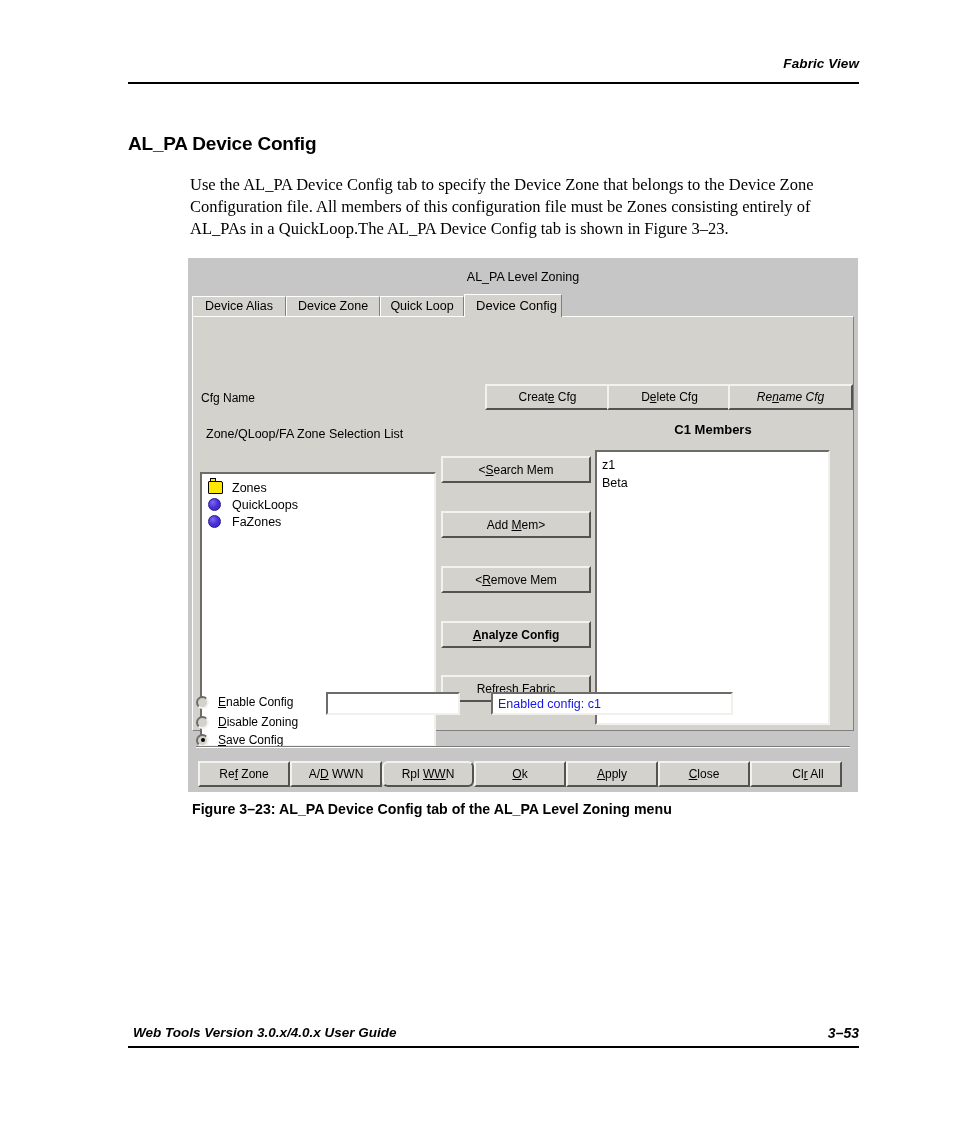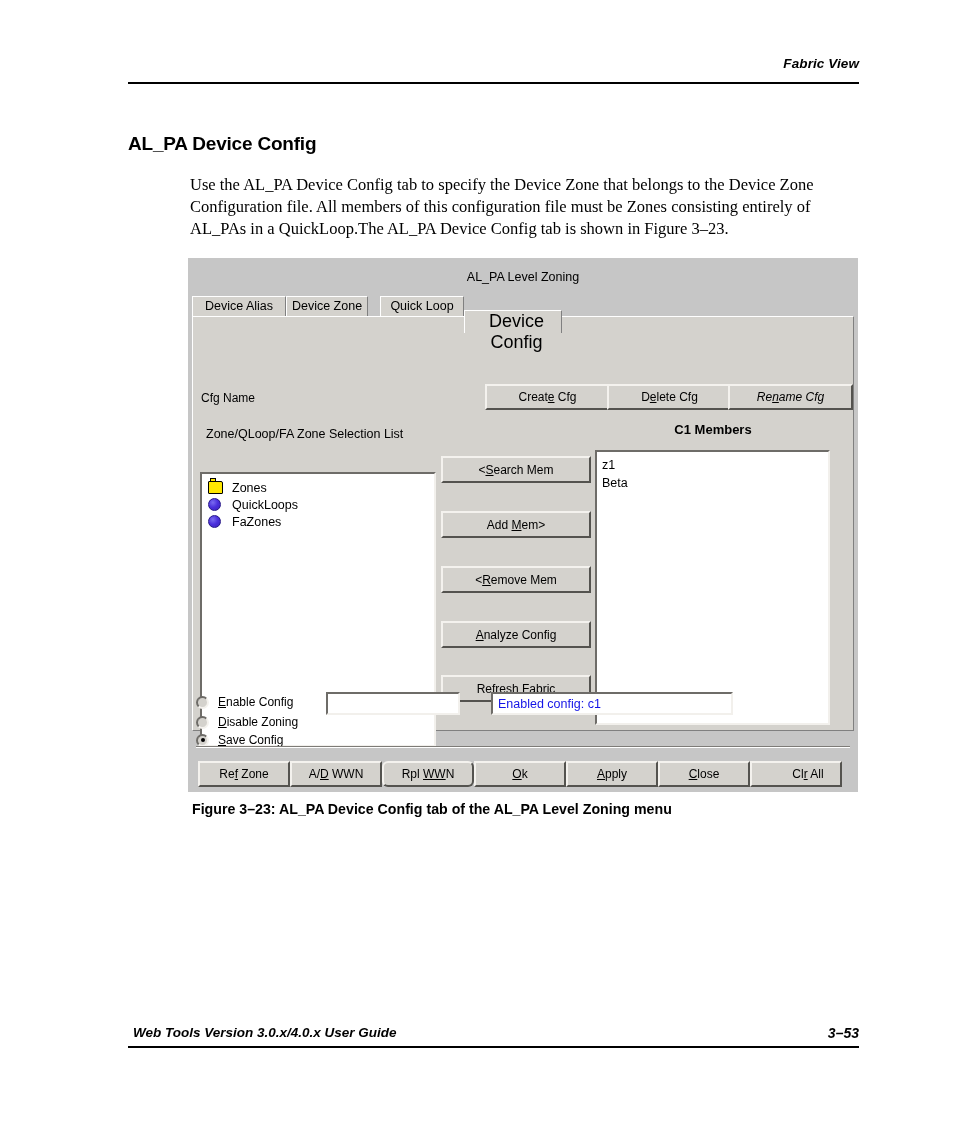--- a/index.html
+++ b/index.html
@@ -150,26 +150,26 @@
     border-right: 1px solid #808080;
     border-bottom: none;
     font-size: 12.5px;
     color: #000;
     line-height: 19px;
     text-align: center;
     box-sizing: border-box;
     cursor: default;
   }
   .tab.active {
-    top: 16px;
+    top: 0px;
     height: 23px;
     line-height: 21px;
     background: #d4d2cd;
     z-index: 5;
-    font-size: 18px;
+    font-size: 13px;
     padding-left: 7px;
   }
 
   .tab-panel {
     position: absolute;
     left: 4px;
     top: 58px;
     width: 662px;
     height: 415px;
     background: #d4d2cd;
@@ -436,21 +436,21 @@
 <h1 class="section-title">AL_PA Device Config</h1>
 
 <p class="body-copy">Use the AL_PA Device Config tab to specify the Device Zone that belongs to the Device Zone Configuration file. All members of this configuration file must be Zones consisting entirely of AL_PAs in a QuickLoop.The AL_PA Device Config tab is shown in Figure 3–23.</p>
 
 <div class="dialog">
 
   <div class="dlg-titlebar">AL_PA Level Zoning</div>
 
   <div class="tab-strip">
     <div class="tab" style="left:0px;width:94px;">Device Alias</div>
-    <div class="tab" style="left:94px;width:82px;">Device Zone</div>
+    <div class="tab" style="left:94px;width:94px;">Device Zone</div>
     <div class="tab" style="left:188px;width:84px;">Quick Loop</div>
     <div class="tab active" style="left:272px;width:98px;">Device Config</div>
   </div>
 
   <div class="tab-panel">
 
     <div class="cfg-label">Cfg Name</div>
     <div class="btn cfg-btn" style="left:292px;">
         <span><span>Creat</span><span class="u">e</span><span> Cfg</span></span>
       </div>
@@ -481,21 +481,21 @@
 
     <div class="btn mid-btn" style="top:139px;">
         <span><span>&lt;</span><span class="u">S</span><span>earch Mem</span></span>
       </div>
     <div class="btn mid-btn" style="top:194px;">
         <span><span>Add </span><span class="u">M</span><span>em&gt;</span></span>
       </div>
     <div class="btn mid-btn" style="top:249px;">
         <span><span>&lt;</span><span class="u">R</span><span>emove Mem</span></span>
       </div>
-    <div class="btn mid-btn" style="top:304px;">
+    <div class="btn mid-btn" style="top:304px;font-weight:bold;">
         <span><span></span><span class="u">A</span><span>nalyze Config</span></span>
       </div>
     <div class="btn mid-btn" style="top:358px;">
         <span><span>Re</span><span class="u">f</span><span>resh Fabric</span></span>
       </div>
 
     <div class="field members-panel">
       <div class="member-item">z1</div>
       <div class="member-item">Beta</div>
     </div>

